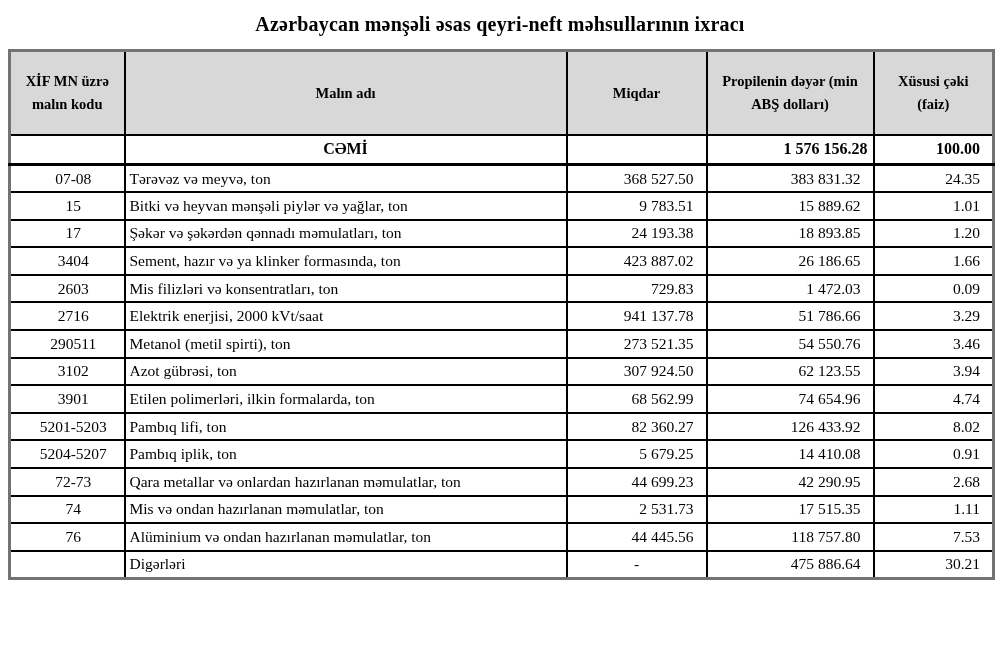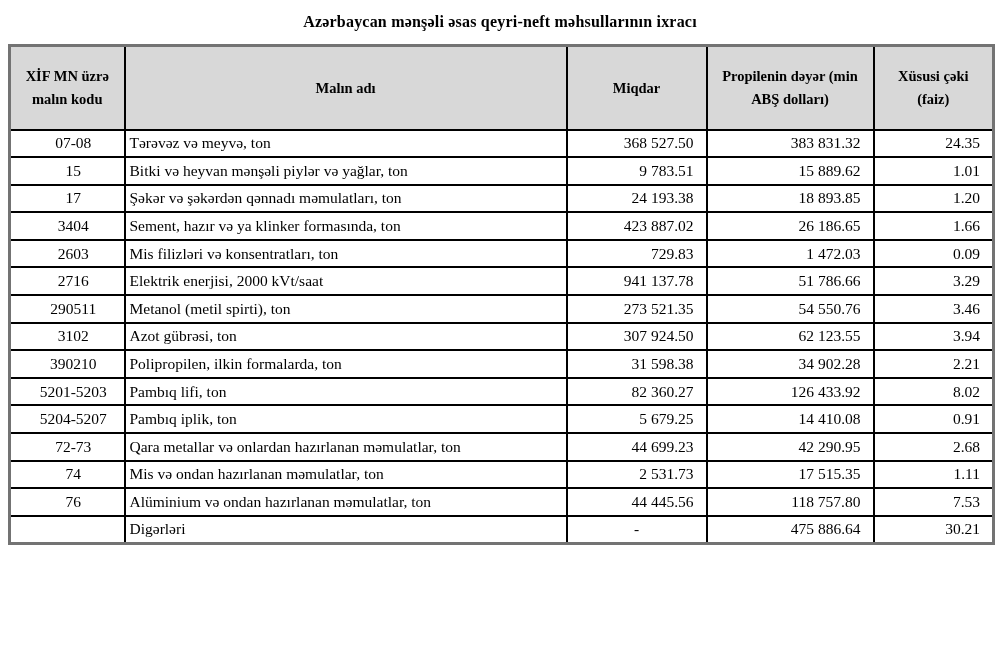--- a/index.html
+++ b/index.html
@@ -7,21 +7,21 @@
     margin: 0; padding: 0;
     width: 1000px; height: 654px;
     background: #ffffff;
     font-family: "Liberation Serif", serif;
     color: #000;
   }
   .page { width: 1000px; height: 654px; overflow: hidden; }
   h1.doc-title {
     margin: 13px 0 13px 0;
     text-align: center;
-    font-size: 16px;
+    font-size: 20px;
     font-weight: bold;
     letter-spacing: 0.2px;
   }
   table.exports {
     border-collapse: collapse;
     table-layout: fixed;
     width: 984px;
     margin-left: 8px;
     border: 3px solid #737373;
   }
@@ -79,20 +79,27 @@
     <thead>
       <tr>
         <th>XİF MN üzrə malın kodu</th>
         <th>Malın adı</th>
         <th>Miqdar</th>
         <th>Propilenin dəyər (min ABŞ dolları)</th>
         <th>Xüsusi çəki (faiz)</th>
       </tr>
     </thead>
     <tbody id="tbody">
+      <tr class="total-row">
+        <td class="code"></td>
+        <td class="name">CƏMİ</td>
+        <td class="num"></td>
+        <td class="num val">1 576 156.28</td>
+        <td class="num">100.00</td>
+      </tr>
 
     <tr>
       <td class="code">07-08</td>
       <td class="name">Tərəvəz və meyvə, ton</td>
       <td class="num">368 527.50</td>
       <td class="num">383 831.32</td>
       <td class="num">24.35</td>
     </tr>
 
     <tr>
@@ -144,28 +151,28 @@
     </tr>
 
     <tr>
       <td class="code">3102</td>
       <td class="name">Azot gübrəsi, ton</td>
       <td class="num">307 924.50</td>
       <td class="num">62 123.55</td>
       <td class="num">3.94</td>
     </tr>
 
-
-    <tr>
-      <td class="code">390210</td>
-      <td class="name">Polipropilen, ilkin formalarda, ton</td>
-      <td class="num">31 598.38</td>
-      <td class="num">34 902.28</td>
-      <td class="num">2.21</td>
-    </tr>
+    <tr>
+      <td class="code">3901</td>
+      <td class="name">Etilen polimerləri, ilkin formalarda, ton</td>
+      <td class="num">68 562.99</td>
+      <td class="num">74 654.96</td>
+      <td class="num">4.74</td>
+    </tr>
+
 
 
     <tr>
       <td class="code">5201-5203</td>
       <td class="name">Pambıq lifi, ton</td>
       <td class="num">82 360.27</td>
       <td class="num">126 433.92</td>
       <td class="num">8.02</td>
     </tr>
 

